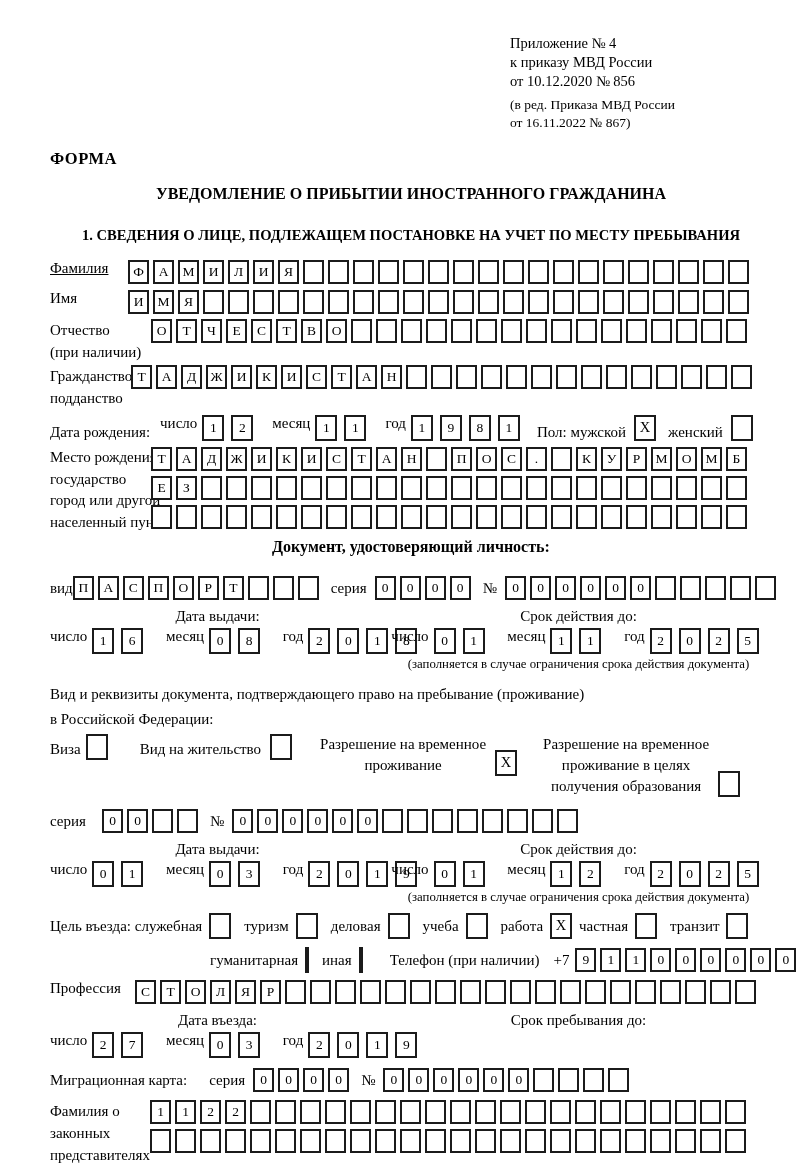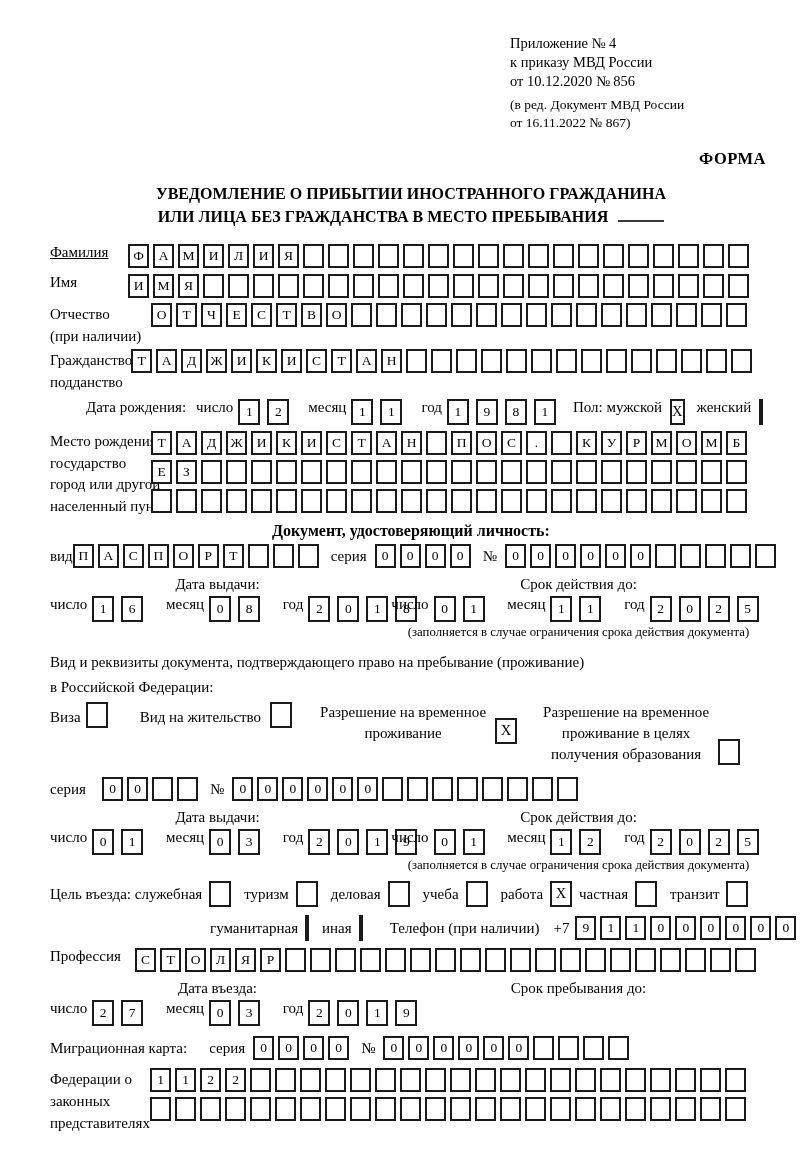--- a/index.html
+++ b/index.html
@@ -6,21 +6,21 @@
   .page {
     width:800px; height:1163px; box-sizing:border-box;
     padding:34px 28px 0 50px;
     font-family:"Liberation Serif","DejaVu Serif",serif;
     font-size:15px; color:#000; background:#fff; position:relative; overflow:hidden;
   }
   
   .appendix { margin-left:460px; line-height:19px; font-size:14.5px; }
   .amend { font-size:13.5px; line-height:18px; }
   .amend.first { margin-top:5px; }
-  .forma { text-align:right; font-weight:bold; font-size:16.5px; margin:17px 6px 0 0; letter-spacing:.5px; }
+  .forma { font-weight:bold; font-size:16.5px; margin:17px 6px 0 0; letter-spacing:.5px; }
   
   .title { text-align:center; font-weight:bold; font-size:16px; line-height:23px; margin-top:13px; }
   .tunder { display:inline-block; width:46px; height:2.5px; background:#3a3a3a; margin-left:10px; }
   .sec1 { font-weight:bold; font-size:14.6px; margin-top:22px; text-align:center; white-space:nowrap; }
   
   .row { display:flex; align-items:flex-start; margin-top:6px; white-space:nowrap; }
   .lbl { display:inline-block; }
   .cells { display:inline-block; white-space:nowrap; }
   .cell {
     display:inline-block; box-sizing:border-box; width:21px; height:24px;
@@ -78,30 +78,30 @@
 </style>
 </head>
 <body>
 
 <div class="page">
 
   <div class="appendix">
     <div>Приложение № 4</div>
     <div>к приказу МВД России</div>
     <div>от 10.12.2020 № 856</div>
-    <div class="amend first">(в ред. Документ МВД России</div>
+    <div class="amend first">(в ред. Приказа МВД России</div>
     <div class="amend">от 16.11.2022 № 867)</div>
   </div>
   <div class="forma">ФОРМА</div>
 
   <div class="title">
     <div>УВЕДОМЛЕНИЕ О ПРИБЫТИИ ИНОСТРАННОГО ГРАЖДАНИНА</div>
-    <div><span>ИЛИ ЛИЦА БЕЗ ГРАЖДАНСТВА В МЕСТО ПРЕБЫВАНИЯ</span><span class="tunder"></span></div>
-  </div>
-
+  </div>
+
+  <div class="sec1">1. СВЕДЕНИЯ О ЛИЦЕ, ПОДЛЕЖАЩЕМ ПОСТАНОВКЕ НА УЧЕТ ПО МЕСТУ ПРЕБЫВАНИЯ</div>
 
   <div class="row" style="margin-top:16px;text-decoration:underline;">
     <span class="lbl w-surname">Фамилия</span>
     <span class="cells"><span class="cell">Ф</span><span class="cell">А</span><span class="cell">М</span><span class="cell">И</span><span class="cell">Л</span><span class="cell">И</span><span class="cell">Я</span><span class="cell"></span><span class="cell"></span><span class="cell"></span><span class="cell"></span><span class="cell"></span><span class="cell"></span><span class="cell"></span><span class="cell"></span><span class="cell"></span><span class="cell"></span><span class="cell"></span><span class="cell"></span><span class="cell"></span><span class="cell"></span><span class="cell"></span><span class="cell"></span><span class="cell"></span><span class="cell"></span></span>
   </div>
 
   <div class="row">
     <span class="lbl w-name">Имя</span>
     <span class="cells"><span class="cell">И</span><span class="cell">М</span><span class="cell">Я</span><span class="cell"></span><span class="cell"></span><span class="cell"></span><span class="cell"></span><span class="cell"></span><span class="cell"></span><span class="cell"></span><span class="cell"></span><span class="cell"></span><span class="cell"></span><span class="cell"></span><span class="cell"></span><span class="cell"></span><span class="cell"></span><span class="cell"></span><span class="cell"></span><span class="cell"></span><span class="cell"></span><span class="cell"></span><span class="cell"></span><span class="cell"></span><span class="cell"></span></span>
   </div>
@@ -115,21 +115,21 @@
   </div>
 
   <div class="row" style="margin-top:2px;">
     <span class="lblcol cit">
       <span>Гражданство,</span><br>
       <span>подданство</span>
     </span>
     <span class="cells"><span class="cell">Т</span><span class="cell">А</span><span class="cell">Д</span><span class="cell">Ж</span><span class="cell">И</span><span class="cell">К</span><span class="cell">И</span><span class="cell">С</span><span class="cell">Т</span><span class="cell">А</span><span class="cell">Н</span><span class="cell"></span><span class="cell"></span><span class="cell"></span><span class="cell"></span><span class="cell"></span><span class="cell"></span><span class="cell"></span><span class="cell"></span><span class="cell"></span><span class="cell"></span><span class="cell"></span><span class="cell"></span><span class="cell"></span><span class="cell"></span></span>
   </div>
 
-  <div class="row" style="margin-top:6px; align-items:flex-start;margin-left:36px;">
+  <div class="row" style="margin-top:6px; align-items:flex-end;">
     <span class="lbl">Дата рождения:</span>
     <span class="g first"><span class="gl">число</span><span class="cells lg"><span class="cell">1</span><span class="cell">2</span></span></span>
     <span class="g"><span class="gl">месяц</span><span class="cells lg"><span class="cell">1</span><span class="cell">1</span></span></span>
     <span class="g"><span class="gl">год</span><span class="cells lg"><span class="cell">1</span><span class="cell">9</span><span class="cell">8</span><span class="cell">1</span></span></span>
     <span class="sexgap"><span>Пол:</span>&nbsp;<span>мужской</span></span>
     <span class="chk chkgap">X</span>
     <span>женский</span>
     <span class="chk chkgap"></span>
   </div>
 
@@ -142,21 +142,21 @@
     </span>
     <span class="reps-right">
       <span class="cells"><span class="cell">Т</span><span class="cell">А</span><span class="cell">Д</span><span class="cell">Ж</span><span class="cell">И</span><span class="cell">К</span><span class="cell">И</span><span class="cell">С</span><span class="cell">Т</span><span class="cell">А</span><span class="cell">Н</span><span class="cell"></span><span class="cell">П</span><span class="cell">О</span><span class="cell">С</span><span class="cell">.</span><span class="cell"></span><span class="cell">К</span><span class="cell">У</span><span class="cell">Р</span><span class="cell">М</span><span class="cell">О</span><span class="cell">М</span><span class="cell">Б</span></span>
       <span class="cells"><span class="cell">Е</span><span class="cell">З</span><span class="cell"></span><span class="cell"></span><span class="cell"></span><span class="cell"></span><span class="cell"></span><span class="cell"></span><span class="cell"></span><span class="cell"></span><span class="cell"></span><span class="cell"></span><span class="cell"></span><span class="cell"></span><span class="cell"></span><span class="cell"></span><span class="cell"></span><span class="cell"></span><span class="cell"></span><span class="cell"></span><span class="cell"></span><span class="cell"></span><span class="cell"></span><span class="cell"></span></span>
       <span class="cells"><span class="cell"></span><span class="cell"></span><span class="cell"></span><span class="cell"></span><span class="cell"></span><span class="cell"></span><span class="cell"></span><span class="cell"></span><span class="cell"></span><span class="cell"></span><span class="cell"></span><span class="cell"></span><span class="cell"></span><span class="cell"></span><span class="cell"></span><span class="cell"></span><span class="cell"></span><span class="cell"></span><span class="cell"></span><span class="cell"></span><span class="cell"></span><span class="cell"></span><span class="cell"></span><span class="cell"></span></span>
     </span>
   </div>
 
   <div class="dochead">Документ, удостоверяющий личность:</div>
 
-  <div class="row" style="margin-top:4px; align-items:center;">
+  <div class="row" style="margin-top:20px; align-items:center;">
     <span class="lbl" style="width:34px;">вид</span>
     <span class="cells"><span class="cell">П</span><span class="cell">А</span><span class="cell">С</span><span class="cell">П</span><span class="cell">О</span><span class="cell">Р</span><span class="cell">Т</span><span class="cell"></span><span class="cell"></span><span class="cell"></span></span>
     <span class="mg">серия</span>
     <span class="cells"><span class="cell">0</span><span class="cell">0</span><span class="cell">0</span><span class="cell">0</span></span>
     <span class="mg">№</span>
     <span class="cells"><span class="cell">0</span><span class="cell">0</span><span class="cell">0</span><span class="cell">0</span><span class="cell">0</span><span class="cell">0</span><span class="cell"></span><span class="cell"></span><span class="cell"></span><span class="cell"></span><span class="cell"></span></span>
   </div>
 
   <div class="daterow">
     <div class="dcol left">
@@ -286,21 +286,21 @@
   <div class="row" style="margin-top:10px; align-items:center;">
     <span class="mgl">Миграционная карта:</span>
     <span class="mg">серия</span>
     <span class="cells"><span class="cell">0</span><span class="cell">0</span><span class="cell">0</span><span class="cell">0</span></span>
     <span class="mg">№</span>
     <span class="cells"><span class="cell">0</span><span class="cell">0</span><span class="cell">0</span><span class="cell">0</span><span class="cell">0</span><span class="cell">0</span><span class="cell"></span><span class="cell"></span><span class="cell"></span><span class="cell"></span></span>
   </div>
 
   <div class="reps">
     <span class="reps-labels">
-      <span>Федерации о</span><br>
+      <span>Фамилия о</span><br>
       <span>законных</span><br>
       <span>представителях</span><br>
       <br>
       <br>
       
     </span>
     <span class="reps-right">
       <span class="cells"><span class="cell">1</span><span class="cell">1</span><span class="cell">2</span><span class="cell">2</span><span class="cell"></span><span class="cell"></span><span class="cell"></span><span class="cell"></span><span class="cell"></span><span class="cell"></span><span class="cell"></span><span class="cell"></span><span class="cell"></span><span class="cell"></span><span class="cell"></span><span class="cell"></span><span class="cell"></span><span class="cell"></span><span class="cell"></span><span class="cell"></span><span class="cell"></span><span class="cell"></span><span class="cell"></span><span class="cell"></span></span>
       <span class="cells"><span class="cell"></span><span class="cell"></span><span class="cell"></span><span class="cell"></span><span class="cell"></span><span class="cell"></span><span class="cell"></span><span class="cell"></span><span class="cell"></span><span class="cell"></span><span class="cell"></span><span class="cell"></span><span class="cell"></span><span class="cell"></span><span class="cell"></span><span class="cell"></span><span class="cell"></span><span class="cell"></span><span class="cell"></span><span class="cell"></span><span class="cell"></span><span class="cell"></span><span class="cell"></span><span class="cell"></span></span>
 

